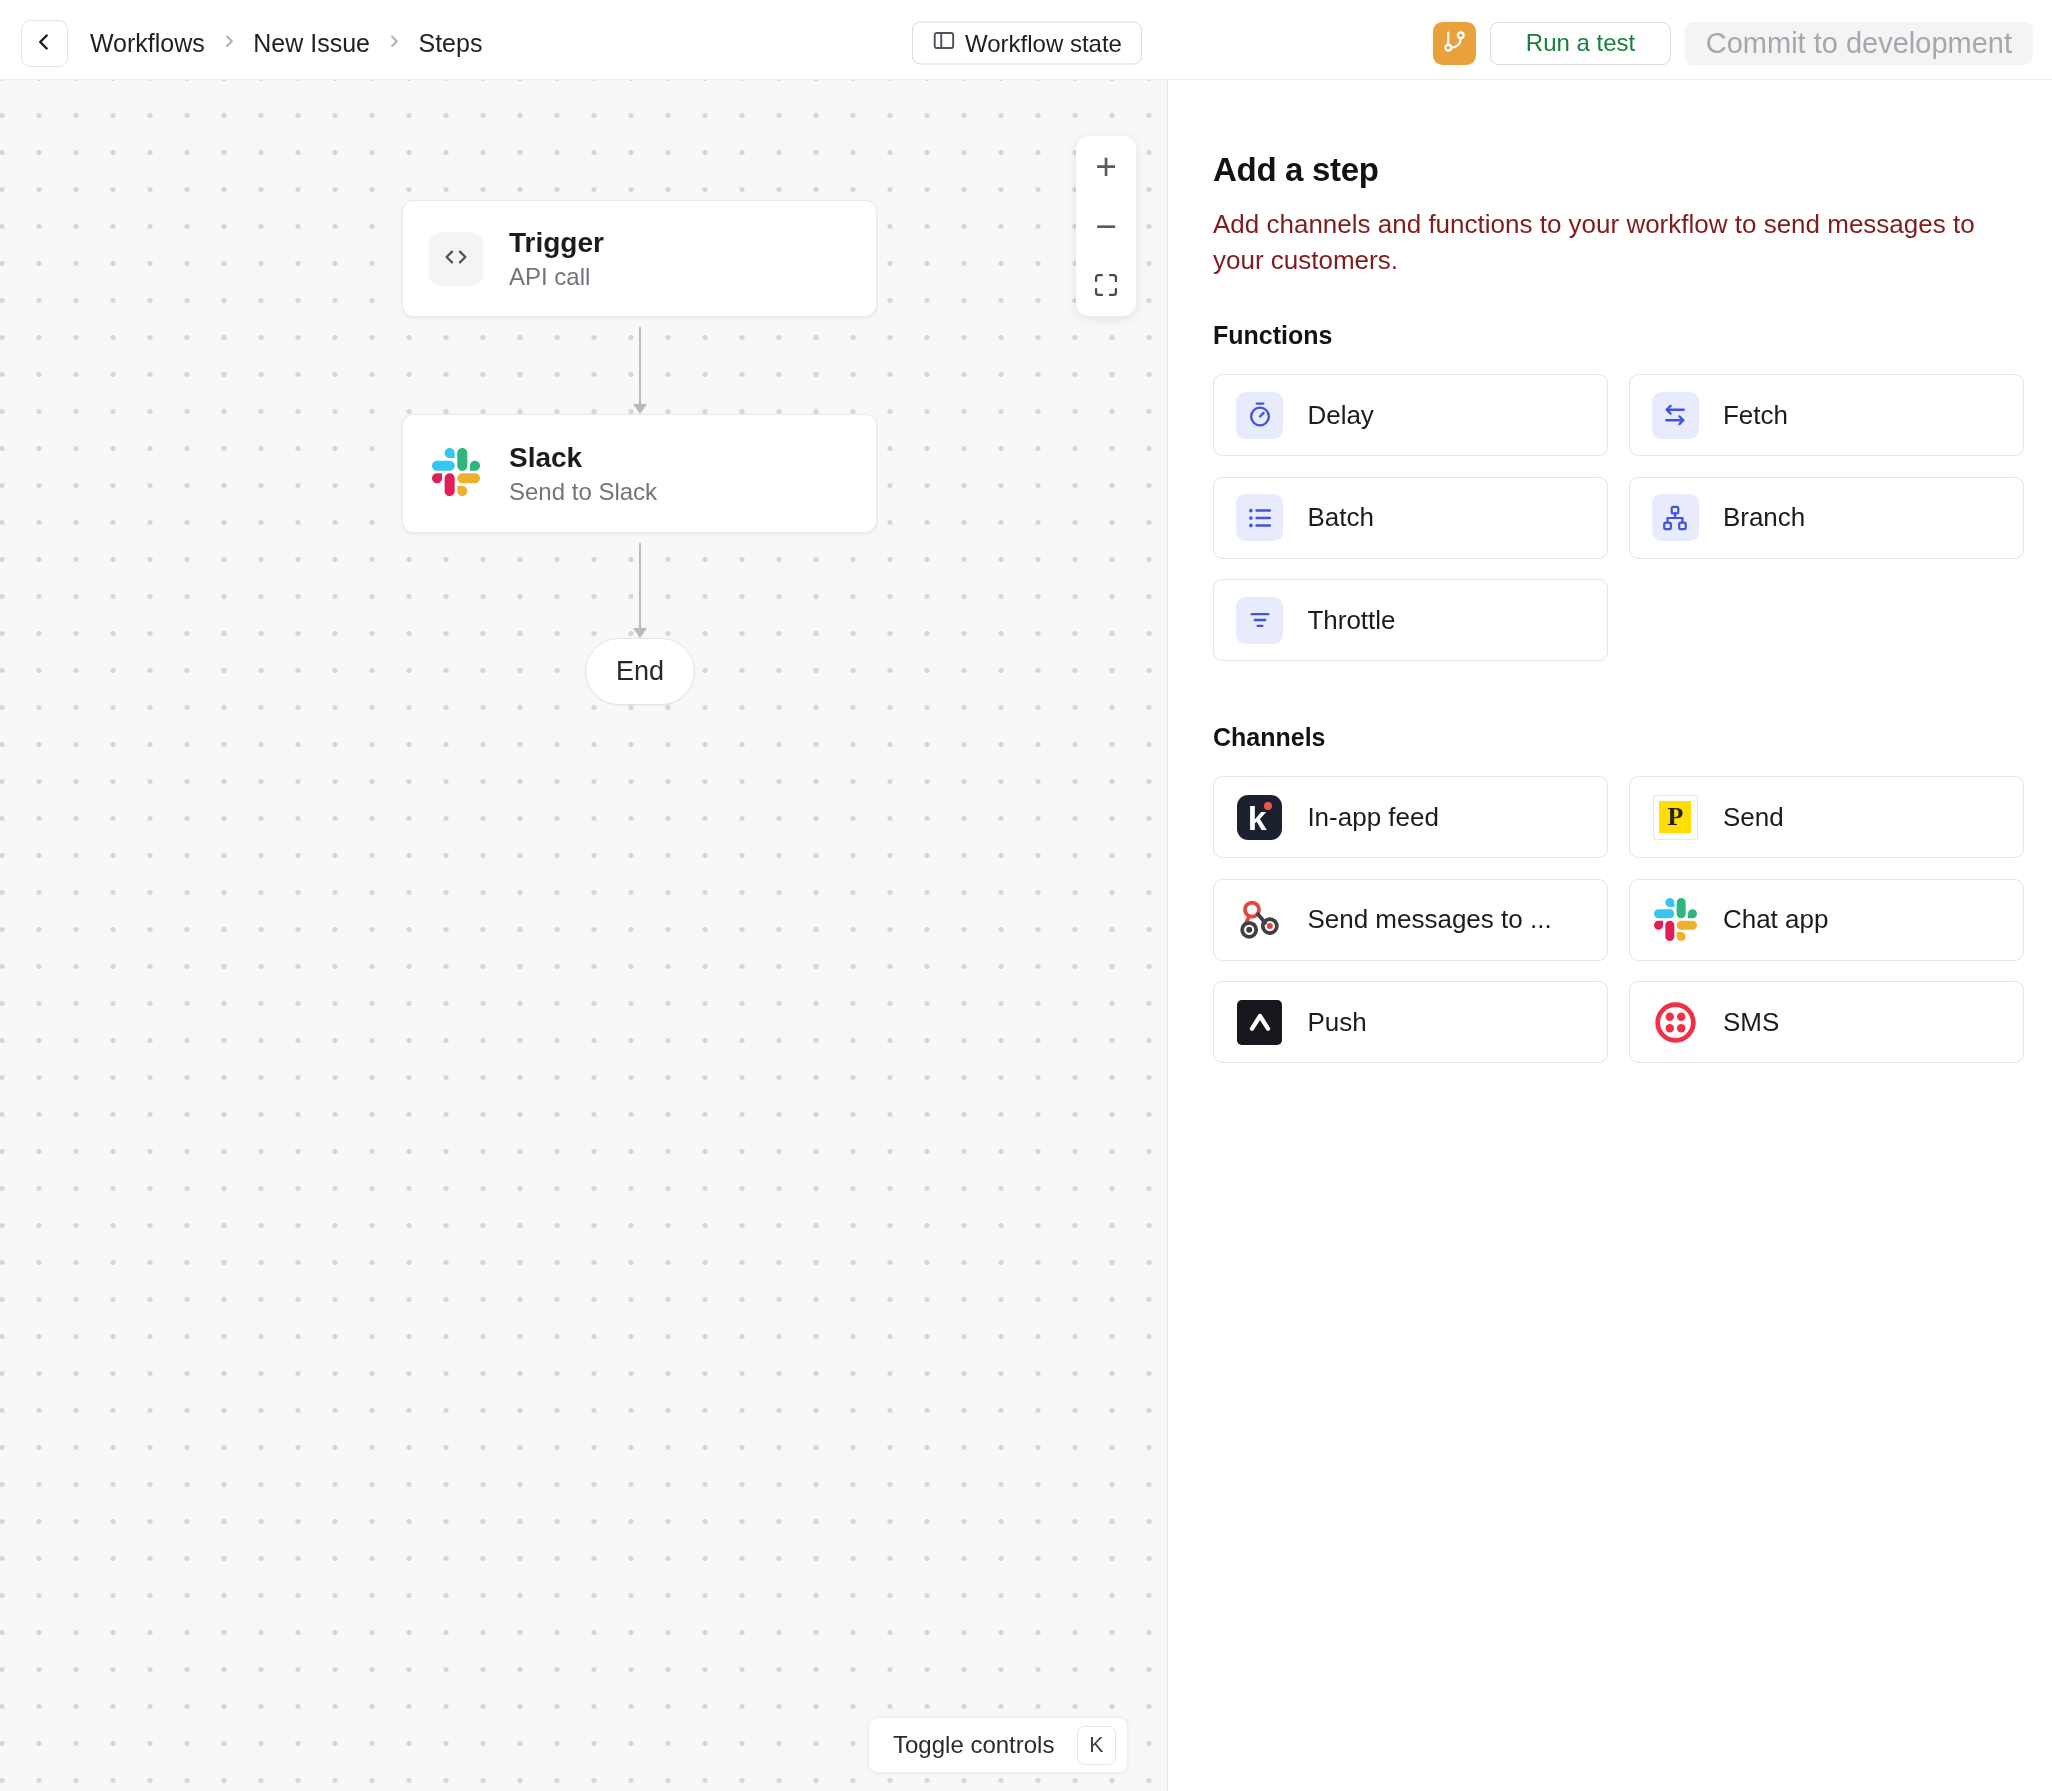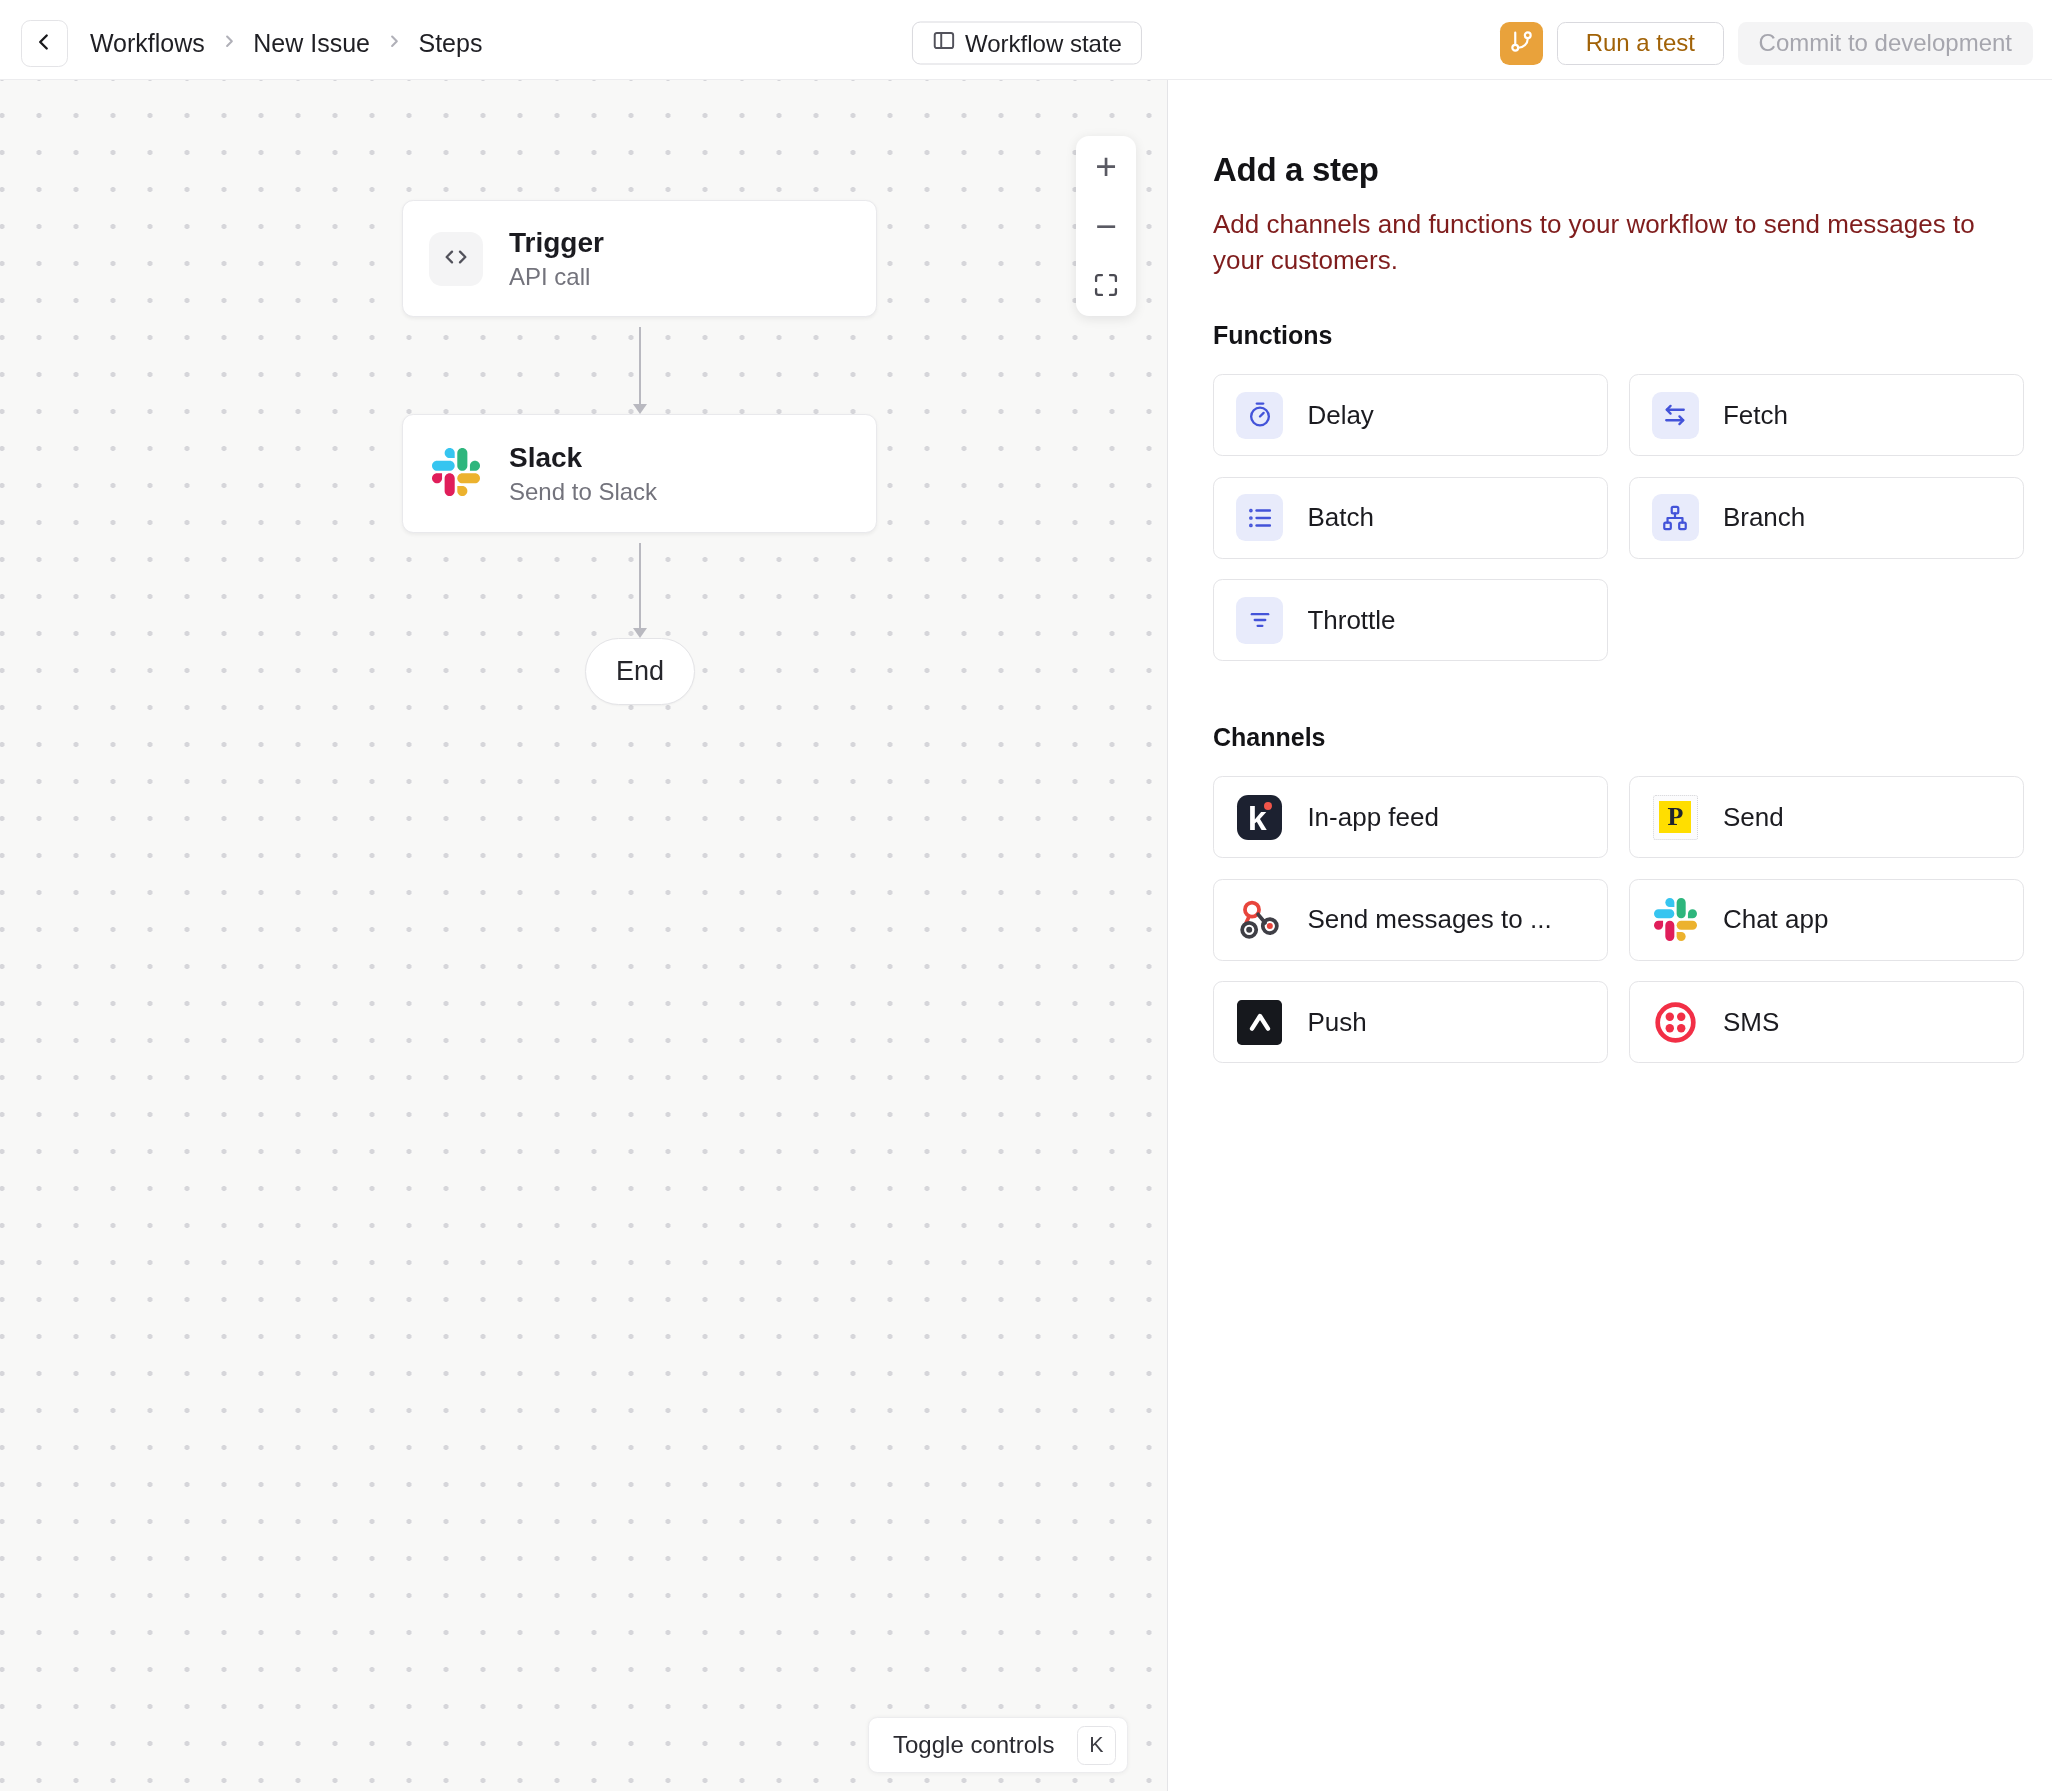--- a/index.html
+++ b/index.html
@@ -13,24 +13,24 @@
               display: flex; align-items: center; justify-content: center; cursor: pointer; }
   .breadcrumb { display: flex; align-items: center; gap: 14px; margin-left: 22.4px;
                 font-size: 25px; font-weight: 500; color: #1f1f24; }
   .crumb { cursor: pointer; }
   .ws-btn { position: absolute; left: 50%; top: 50%; transform: translate(-50%,-50%); height: 43px;
             display: flex; align-items: center; gap: 8px; padding: 0 18.6px; border: 0.9px solid #d9d9de;
             border-radius: 8.4px; background: #fff; font-size: 24px; font-weight: 500; color: #1f1f24; cursor: pointer; }
   .topbar-right { margin-left: auto; display: flex; align-items: center; gap: 14px; }
   .vcs-btn { width: 43px; height: 43px; border-radius: 9.3px; background: #E9A23B; border: none;
              display: flex; align-items: center; justify-content: center; cursor: pointer; }
-  .run-btn { height: 43px; padding: 0 28px; border: 0.9px solid #d9d9de; border-radius: 8.4px; background: #fff;
-             font-size: 24px; font-weight: 500; color: #a16207; cursor: pointer; font-family: inherit; }
+  .run-btn { height: 43px; padding: 0 35px; border: 0.9px solid #d9d9de; border-radius: 8.4px; background: #fff;
+             font-size: 24px; font-weight: 500; color: #15803d; cursor: pointer; font-family: inherit; }
   .commit-btn { height: 43px; padding: 0 20.5px; border: none; border-radius: 8.4px; background: #f4f4f5;
-                font-size: 24px; font-weight: 500; color: #a6a6ae; cursor: default; font-family: inherit; }
+                font-size: 29px; font-weight: 500; color: #a6a6ae; cursor: default; font-family: inherit; }
 
   
   .main { position: absolute; top: 73px; bottom: 0; left: 0; right: 0; display: flex; }
   .canvas { position: relative; width: 1168px; flex: 0 0 auto; background-color: #f8f8f7;
             background-image: radial-gradient(circle, #d6d6da 2.4px, transparent 2.5px);
             background-size: 37px 37px; background-position: 20.5px 24px; border-right: 0.9px solid #e4e4e7; }
 
   
   .node { position: absolute; left: 402px; width: 475px; height: 117px; background: #fff;
           border: 0.9px solid #e9e9ec; border-radius: 11.2px; box-shadow: 0 1.9px 3.7px rgba(16,16,20,.05);

